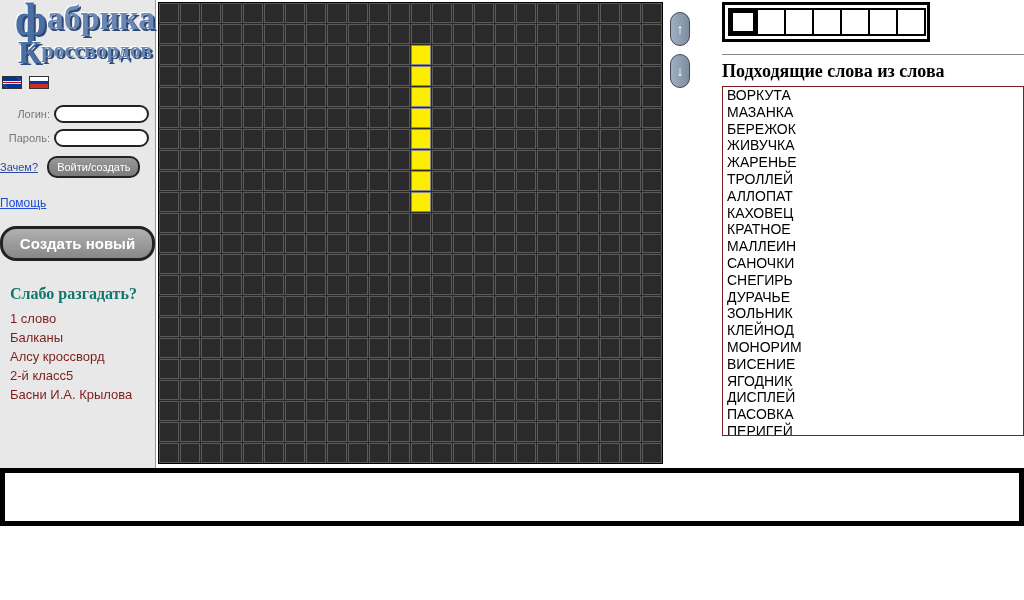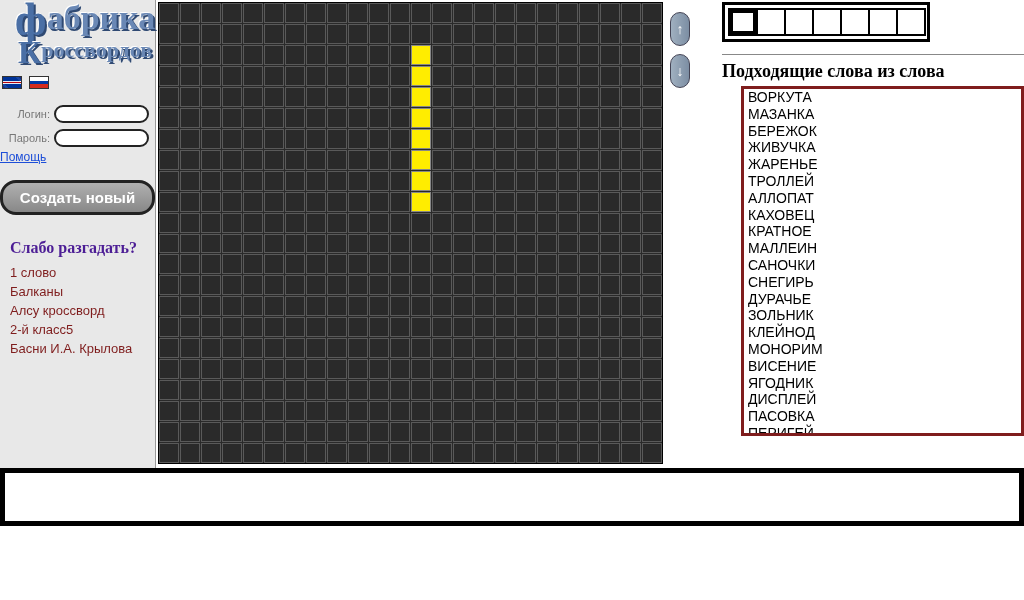--- a/index.html
+++ b/index.html
@@ -28,40 +28,40 @@
   
   .login-actions { margin: 6px 0 18px 0; font-size:11px; }
   .login-actions a{ color:#2a4aa0; text-decoration:underline; margin-right: 6px; cursor:pointer; }
   .btn-dark { background: linear-gradient(#9a9a9a,#7a7a7a); color:#fff; border:2px solid #222; border-radius: 10px; padding: 3px 8px; font-size:11px; cursor:pointer; font-family:inherit; }
   
   .help-link { color:#1d4ed8; text-decoration:underline; font-size:12px; cursor:pointer; margin-bottom:16px; }
   
   .create-btn { background: linear-gradient(#b0b0b0,#888); color:#fff; font-weight:bold; font-size:15px; border:3px solid #222; border-radius:16px; padding:6px 12px; cursor:pointer; margin-bottom: 24px; font-family:inherit; }
   
   .challenge { width: 100%; padding: 0 10px; }
-  .challenge h3 { font-family: Georgia, serif; font-weight: bold; font-size: 16px; color: #4c1d95; margin-bottom: 6px; }
+  .challenge h3 { font-family: Georgia, serif; font-weight: bold; font-size: 16px; color: #0f766e; margin-bottom: 6px; }
   .challenge-list div { color:#7f1d1d; font-size: 13px; padding: 2px 0; cursor:pointer; }
   
   
   .grid-panel { flex:0 0 560px; display:flex; background:#fff; padding:2px; }
   .grid { width:505px; height:462px; background:#2a2a2a; border:1px solid #000; display:grid; grid-template-columns: repeat(24, 1fr); grid-template-rows: repeat(22, 1fr); gap:1px; }
   .cell { background:#2a2a2a; border:1px solid #5a5a5a; }
   .cell.yellow { background:#ffed00; border:1px solid #888; }
   .arrows { width:34px; display:flex; flex-direction:column; align-items:center; padding-top:10px; gap:8px; }
   .arrow-btn { width:20px; height:34px; background:linear-gradient(90deg,#a0b0c0,#7c8ea3); border:1px solid #445; border-radius:10px; color:#fff; font-size:14px; display:flex; align-items:center; justify-content:center; cursor:pointer; }
   
   
   .right-panel { flex:1; padding: 2px 0 0 6px; overflow:hidden; display:flex; flex-direction:column; }
   .right-panel h3 { font-family: Georgia, serif; font-size: 18px; font-weight:bold; margin-bottom:4px; }
   .word-boxes { display:flex; gap:0; border:3px solid #000; padding:3px; width:fit-content; margin-bottom:12px; }
   .word-box { width:30px; height:28px; border:2px solid #000; background:#fff; margin-right:-2px; }
   .word-box.sel { box-shadow: inset 0 0 0 3px #000, inset 0 0 0 5px #fff; }
   .divider { border-top:1px solid #888; margin: 0 0 6px 0; width:100%; }
   .wordlist-wrap { flex:1; overflow:hidden; }
-  .wordlist { height: 350px; overflow-y:scroll; border:3px solid #7f1d1d;margin-left:19px; }
+  .wordlist { height: 350px; overflow-y:scroll; border:1px solid #7f1d1d; }
   .wordlist div { font-size:14px; padding:0 4px; line-height:1.2; cursor:pointer; }
   
   
   .banner { width:1024px; height:58px; border:5px solid #000; background:#fff; margin-top:0; }
 </style>
 </head>
 <body>
 
 <div class="app">
 
@@ -76,20 +76,24 @@
       <span class="flag flag-uk"></span>
       <span class="flag flag-ru"></span>
     </div>
     <div class="login-row">
       <label>Логин:</label>
       <input type="text" style="">
     </div>
     <div class="login-row">
       <label>Пароль:</label>
       <input type="password" style="">
+    </div>
+    <div class="login-actions">
+      <a>Зачем?</a>
+      <button class="btn-dark">Войти/создать</button>
     </div>
     <a class="help-link">Помощь</a>
     <button class="create-btn">Создать новый</button>
     <div class="challenge">
       <h3>Слабо разгадать?</h3>
       <div class="challenge-list">
           <div>1 слово</div>
           <div>Балканы</div>
           <div>Алсу кроссворд</div>
           <div>2-й класс5</div>

